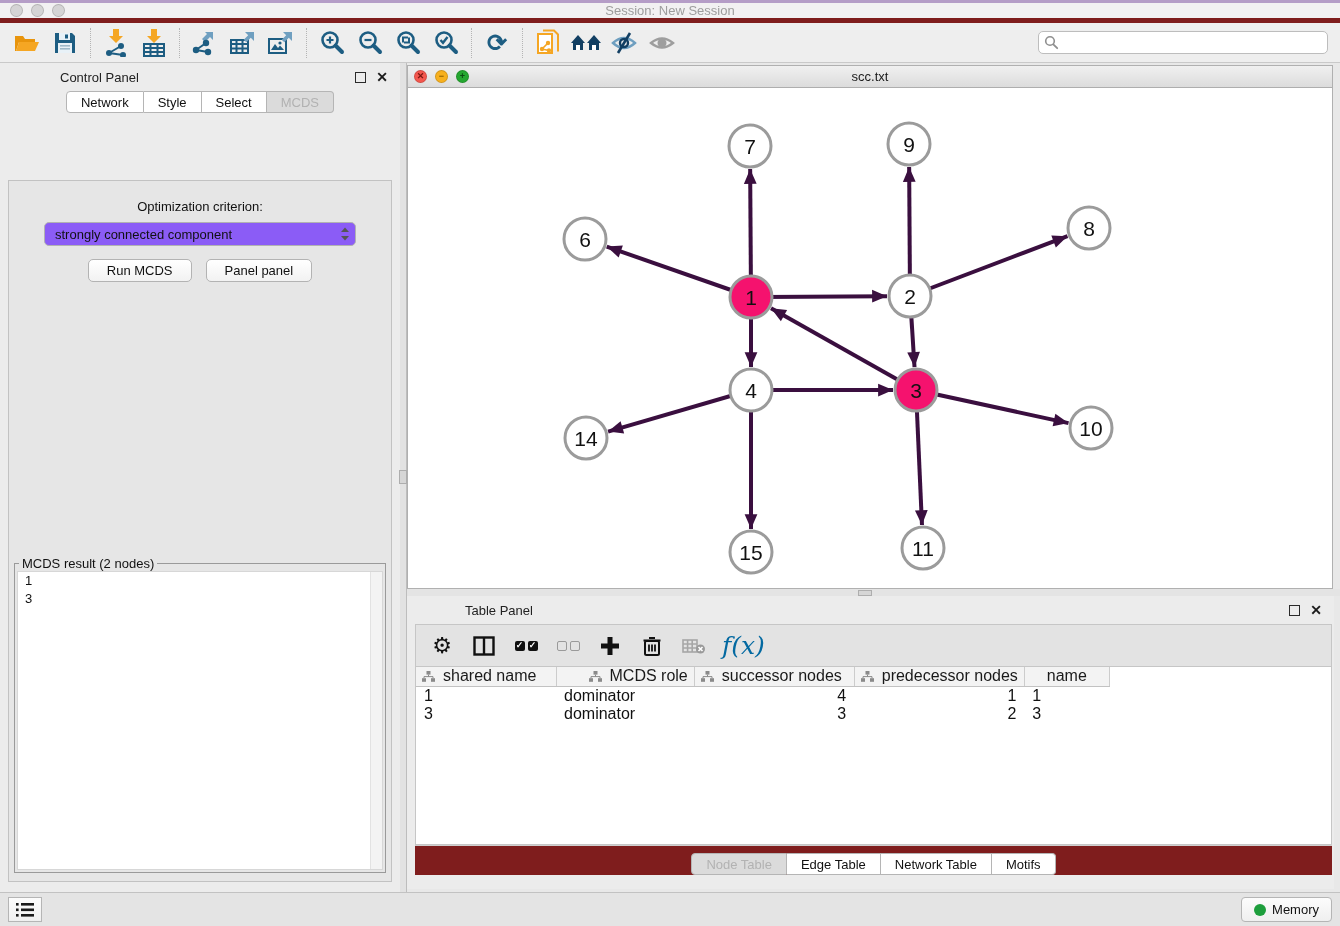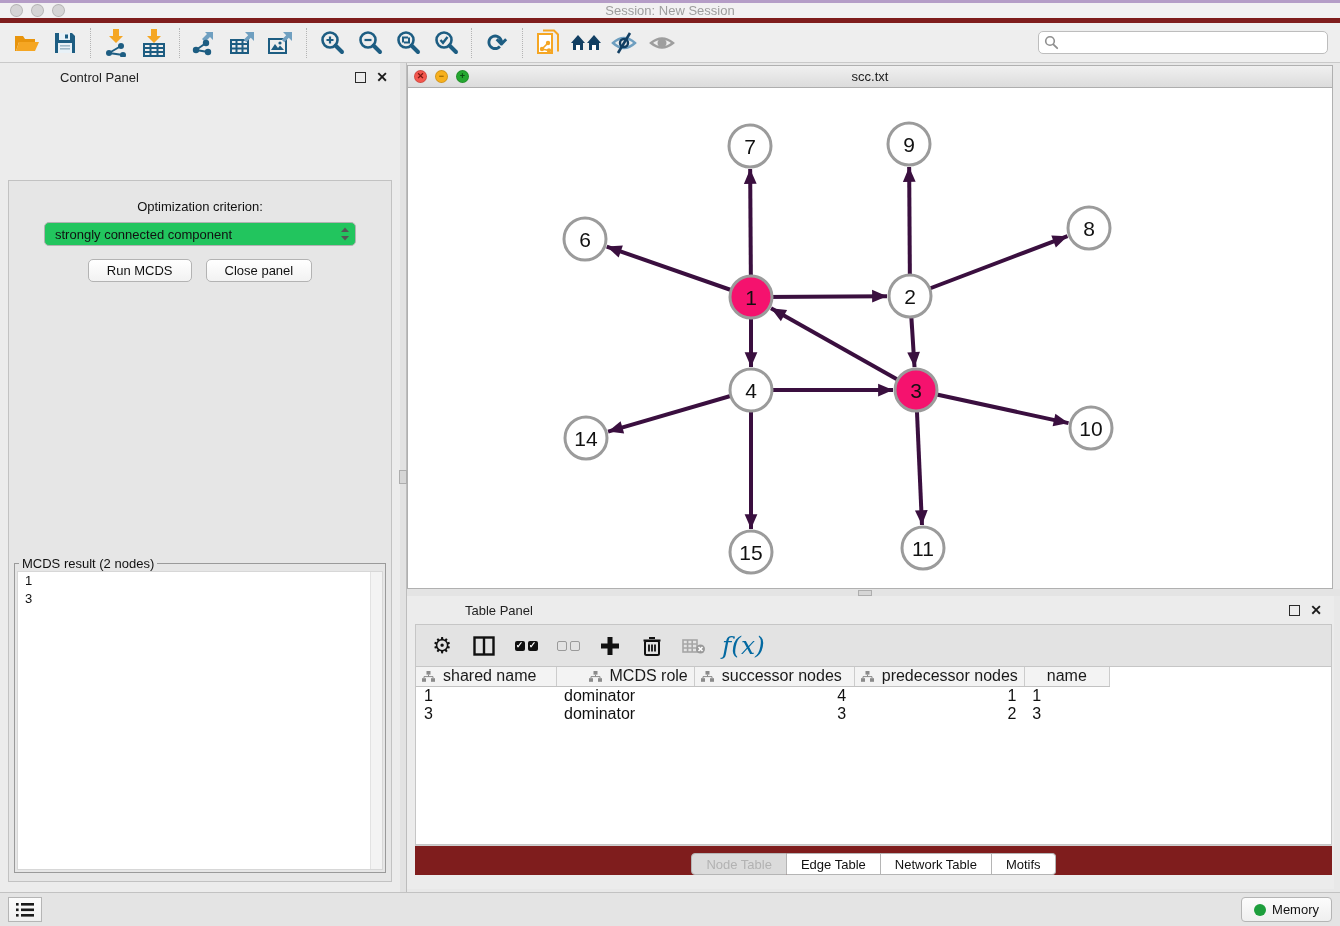--- a/index.html
+++ b/index.html
@@ -61,21 +61,21 @@
   }
   .tab:first-child { border-left-width:1px; border-radius:4px 0 0 4px; }
   .tab:last-child { border-radius:0 4px 4px 0; }
   .tab.active { background:#dbdbdb; color:#b2b2b2; }
   .cp-content {
     position:absolute; left:8px; right:8px; top:117px; bottom:10px;
     background:#e6e6e6; border:1px solid #c2c2c2;
   }
   .opt-label { text-align:center; margin-top:18px; font-size:13px; color:#111; }
   .select-box {
-    margin:8px auto 0; width:312px; height:24px; background:#22c55e;
+    margin:8px auto 0; width:312px; height:24px; background:#8b5cf6;
     border:1px solid #b2b2b2; border-radius:5px;
     display:flex; align-items:center; padding:0 4px 0 10px; cursor:pointer;
   }
   .select-box .sel-text { flex:1; font-size:13px; color:#111; }
   .btn-row { display:flex; justify-content:center; gap:14px; margin-top:13px; }
   .mac-btn {
     height:23px; padding:0 18px; background:linear-gradient(#ffffff,#f2f2f2);
     border:1px solid #b3b3b3; border-radius:5px; font-size:13px; color:#111;
     font-family:"Liberation Sans", sans-serif; cursor:pointer;
   }
@@ -296,34 +296,40 @@
   </div>
 </div>
 
 <div class="control-panel">
   <div class="panel-header">
     <span class="panel-title">Control Panel</span>
     <span class="spacer"></span>
     <span class="icon-float"></span>
     <span class="icon-close">✕</span>
   </div>
+  <div class="tabbar">
+    <div class="tab">Network</div>
+    <div class="tab">Style</div>
+    <div class="tab">Select</div>
+    <div class="tab active">MCDS</div>
+  </div>
   <div class="cp-content">
     <div class="opt-label">Optimization criterion:</div>
     <div class="select-box">
       <span class="sel-text">strongly connected component</span>
       <span>
         <svg width="12" height="16" viewBox="0 0 12 16">
             <path d="M2 6 L6 1.5 L10 6 Z" fill="#555"></path>
             <path d="M2 10 L6 14.5 L10 10 Z" fill="#555"></path>
           </svg>
       </span>
     </div>
     <div class="btn-row">
       <button class="mac-btn">Run MCDS</button>
-      <button class="mac-btn">Close panel</button>
+      <button class="mac-btn">Panel panel</button>
     </div>
     <fieldset class="result-fieldset">
       <legend>MCDS result (2 nodes)</legend>
       <div style="position:relative; height:calc(100% - 2px); margin:0 2px 2px 2px;">
         <div class="result-area" style="left:0;right:0;top:0;bottom:0;">
           <div class="result-line">1</div>
           <div class="result-line">3</div>
           <div class="result-scroll"></div>
         </div>
       </div>

